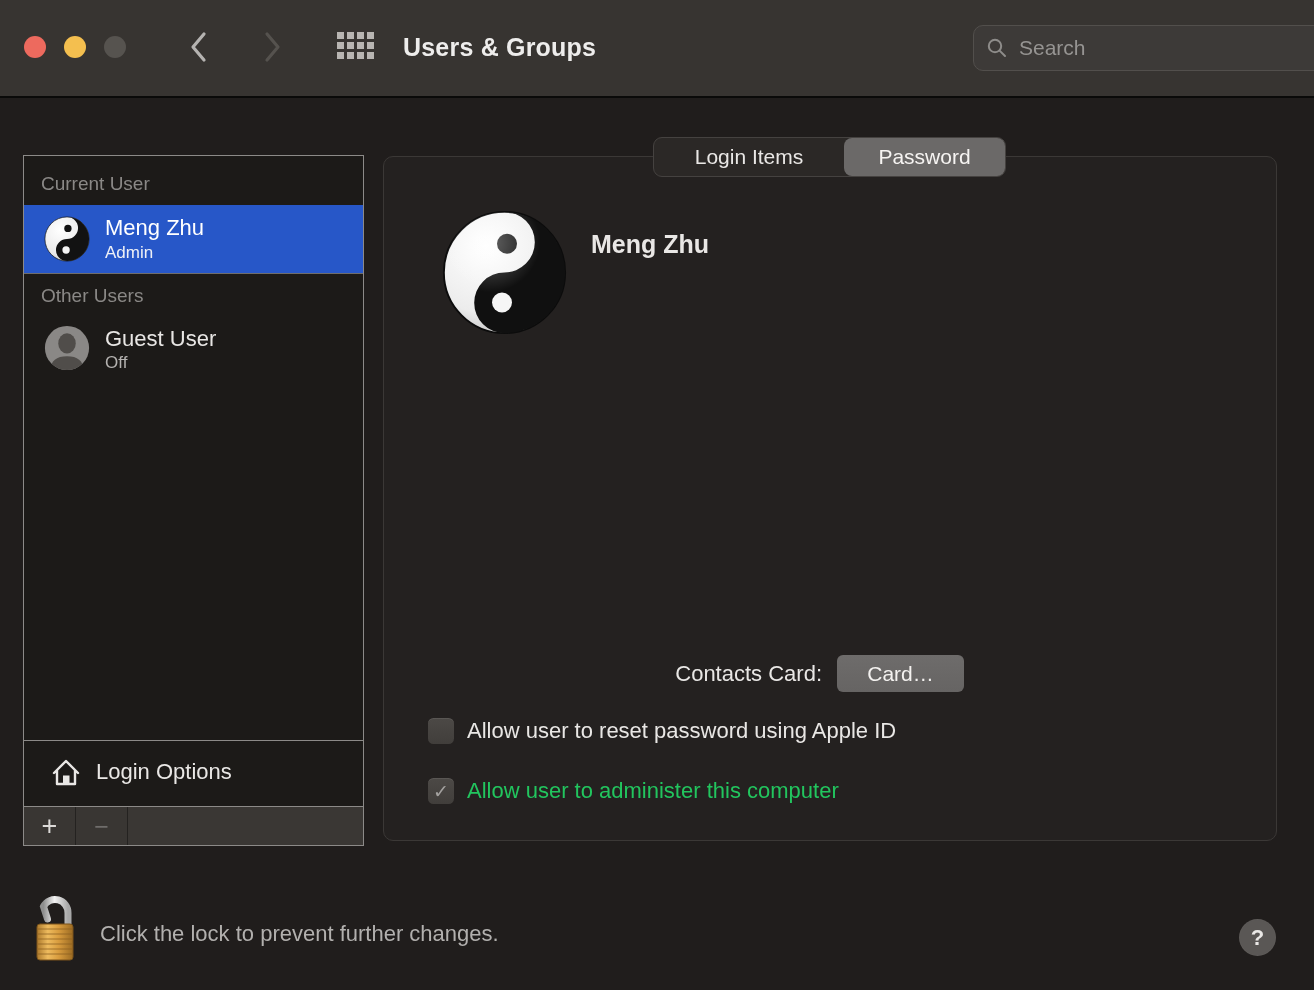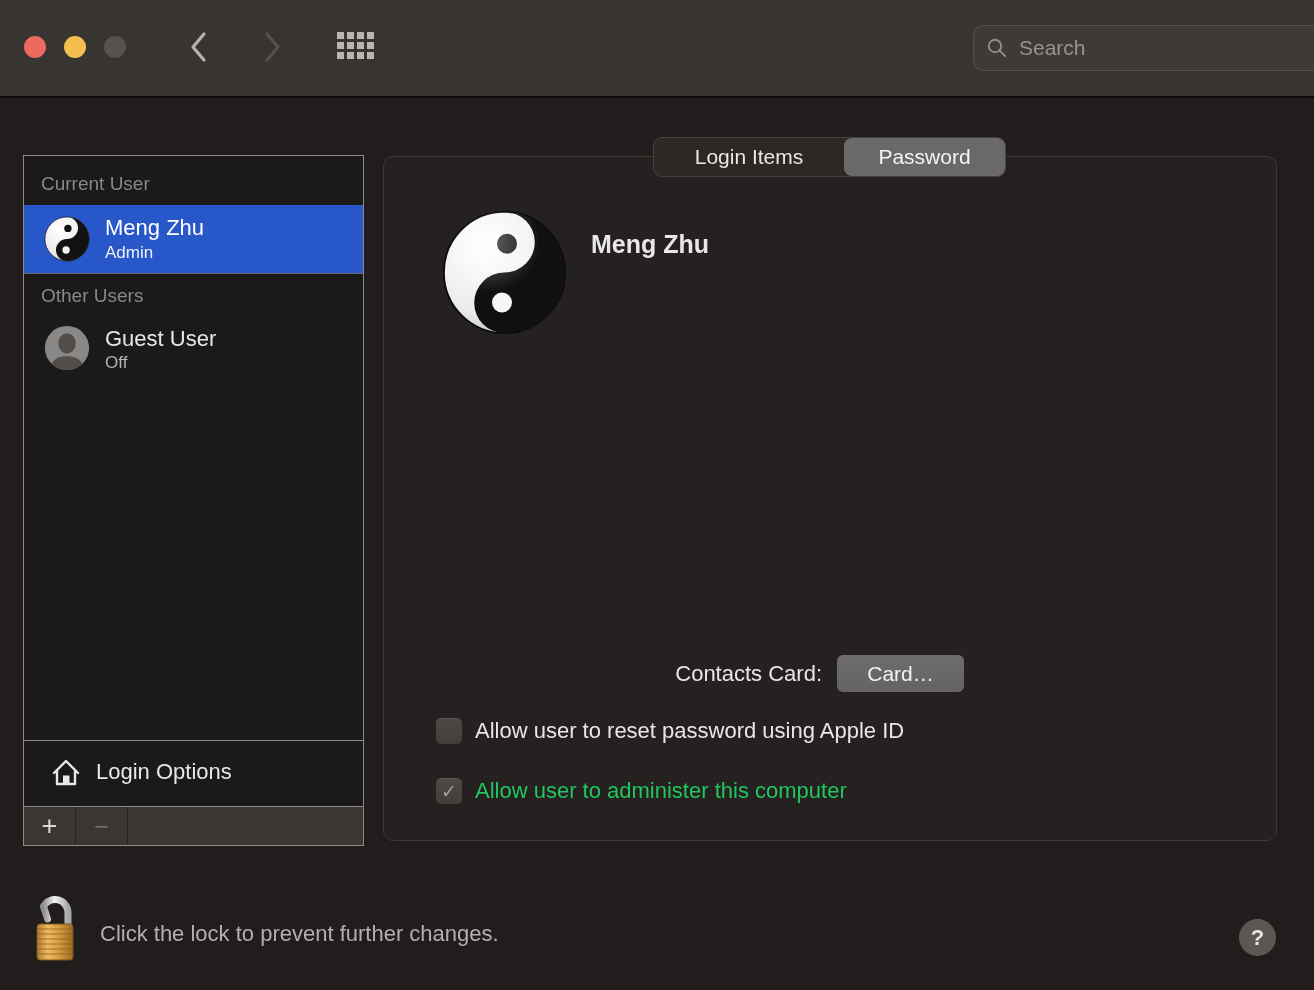--- a/index.html
+++ b/index.html
@@ -55,21 +55,21 @@
   .seg-selected{width:161px;background:#6b6968;border-radius:8px;color:#f6f4f2;}
   .seg-plain{flex:1;}
 
   .big-avatar{position:absolute;left:58px;top:53px;width:125px;height:125px;}
   .panel-user-name{position:absolute;left:207px;top:73px;font-size:25px;font-weight:700;color:#e9e7e5;}
   .mac-btn{background:linear-gradient(#6e6c6b,#666463);border:none;border-radius:6px;color:#f4f2f0;font-size:21px;display:flex;align-items:center;justify-content:center;}
   .btn-changepw{position:absolute;left:570px;top:70px;width:277px;height:37px;}
   .contacts-row{position:absolute;left:0;top:498px;width:100%;height:37px;}
   .contacts-label{position:absolute;left:0;top:0;width:438px;height:37px;line-height:37px;text-align:right;font-size:22px;color:#e9e7e5;}
   .btn-open{position:absolute;left:453px;top:0;width:127px;height:37px;}
-  .check-row{position:absolute;left:52px;height:28px;display:flex;align-items:center;justify-content:space-between;}
+  .check-row{position:absolute;left:44px;height:28px;display:flex;align-items:center;justify-content:space-between;}
   .check-row1{top:560px;}
   .check-row2{top:620px;}
   .checkbox{width:26px;height:26px;border-radius:5.5px;background:linear-gradient(#4c4946,#413e3b);box-shadow:inset 0 1px 0 rgba(255,255,255,.08);margin-right:13px;display:flex;align-items:center;justify-content:center;font-size:19px;color:#a3a19f;}
   .check-label{font-size:22px;color:#e9e7e5;}
   .check-row2 .check-label{color:#22c55e;}
 
   
   .lock-icon{position:absolute;left:26px;top:888px;}
   .lock-text{position:absolute;left:100px;top:921px;font-size:22px;color:#b2b0ae;}
   .help-btn{position:absolute;left:1239px;top:919px;width:37px;height:37px;border-radius:50%;background:#5a5755;border:1px solid #66636150;color:#e9e7e5;font-size:22px;font-weight:700;display:flex;align-items:center;justify-content:center;}
@@ -99,20 +99,21 @@
       <span></span>
         <span></span>
         <span></span>
         <span></span>
       <span></span>
         <span></span>
         <span></span>
         <span></span>
     </div>
 
+    <div class="tb-title">Users &amp; Groups</div>
 
     <div class="search-field">
       <svg width="22" height="22" viewBox="0 0 22 22">
         <circle cx="9" cy="9" r="6.2" fill="none" stroke="#8e8c8a" stroke-width="2"></circle>
         <line x1="13.6" y1="13.6" x2="19" y2="19" stroke="#8e8c8a" stroke-width="2" stroke-linecap="round"></line>
       </svg>
       <input type="text" placeholder="Search" style="">
     </div>
   </div>
 

